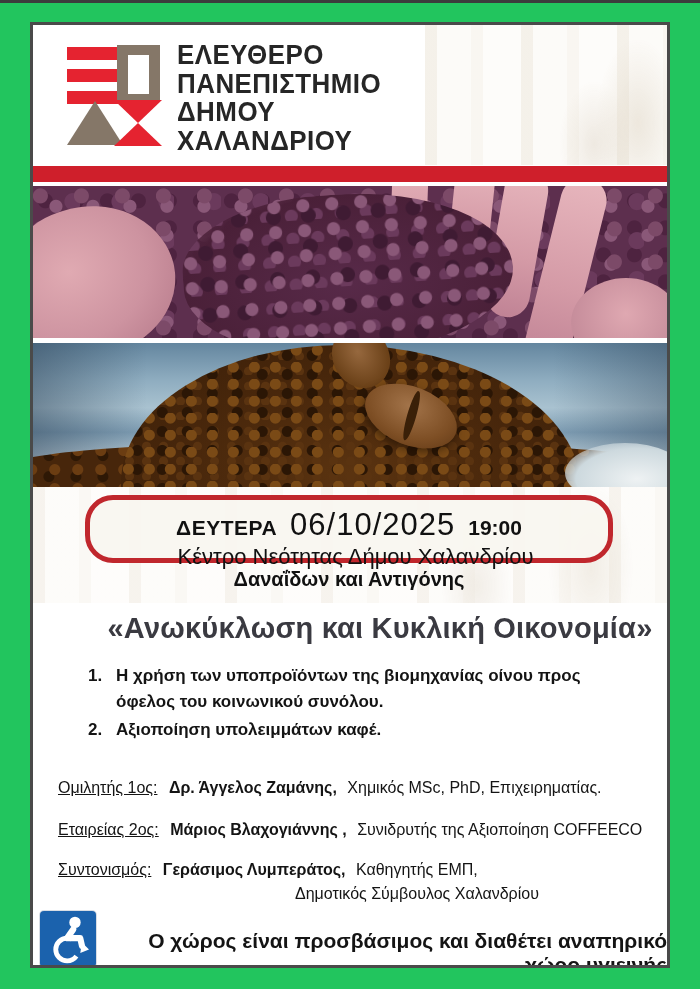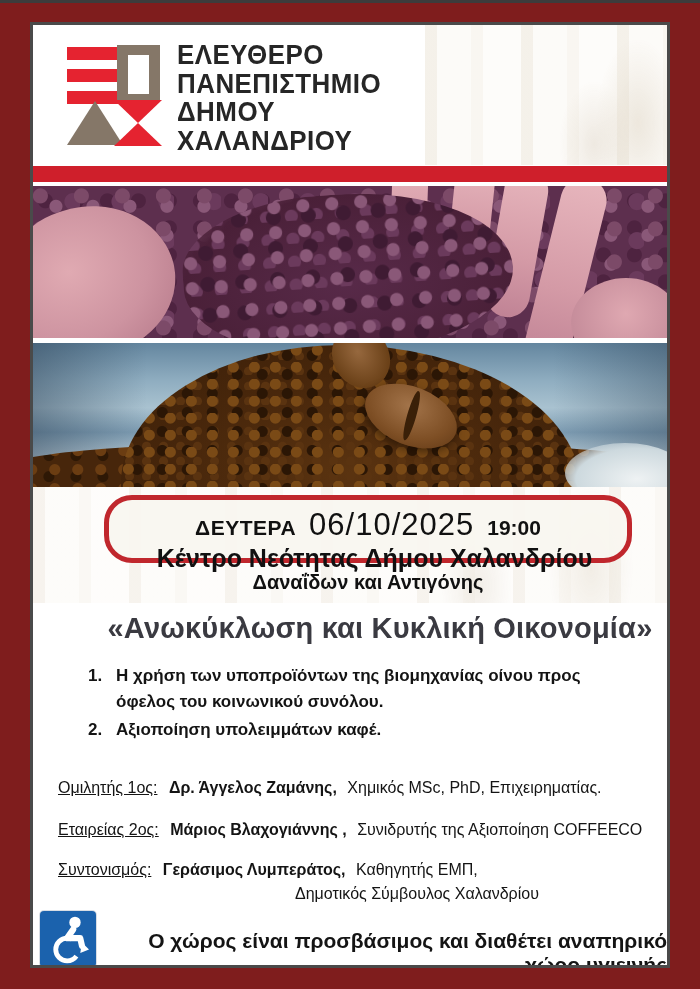--- a/index.html
+++ b/index.html
@@ -1,17 +1,17 @@
 <!DOCTYPE html>
 <html><head>
 <meta charset="utf-8">
 <style>
   * { margin:0; padding:0; box-sizing:border-box; }
   html,body { width:700px; background:#ffffff; font-family:"Liberation Sans", sans-serif; }
-  .page { position:relative; width:700px; height:989px; background:#7f1d1d; overflow:hidden; }
+  .page { position:relative; width:700px; height:989px; background:#22c55e; overflow:hidden; }
   .top-edge { position:absolute; left:0; top:0; width:700px; height:3px; background:#3c3c3c; }
 
   .frame { position:absolute; left:30px; top:22px; width:640px; height:946px;
            border:3px solid #4a4a4a; background:#ffffff; overflow:hidden; }
 
   
   .fresco { position:absolute; opacity:0.5; pointer-events:none;
     background:
       radial-gradient(ellipse 60px 120px at 88% 70%, rgba(196,178,146,.55) 0%, rgba(196,178,146,0) 70%),
       radial-gradient(ellipse 50px 90px at 70% 85%, rgba(188,168,138,.45) 0%, rgba(188,168,138,0) 70%),
@@ -87,26 +87,26 @@
     background:#3a2008; border-radius:50%; transform:rotate(-6deg); }
   .bean2 { position:absolute; left:300px; top:-18px; width:56px; height:64px; transform:rotate(-30deg);
     background:radial-gradient(ellipse at 50% 40%, #96683e 0%, #6b4118 70%); border-radius:50%; }
   .foam-corner { position:absolute; right:-18px; bottom:-16px; width:120px; height:60px;
     background:radial-gradient(ellipse at 60% 60%, #eef2f3 0%, #cdd9de 60%, rgba(205,217,222,0) 100%);
     border-radius:50%; }
 
   
   .event-box { position:absolute; left:52px; top:470px; width:528px; height:68px;
     border:5px solid #c0272d; border-radius:28px; background:rgba(249,246,240,.92);
-    text-align:center; color:#111; padding-top:7px;margin-left:19px; }
+    text-align:center; color:#111; padding-top:7px; }
   .event-line1 { display:flex; justify-content:center; align-items:baseline; gap:13px; }
   .event-day  { font-size:21px; font-weight:700; letter-spacing:.5px; }
   .event-date { font-size:31px; font-weight:400; letter-spacing:1px; }
   .event-time { font-size:21px; font-weight:700; }
-  .event-venue   { font-size:25px; font-weight:700; margin-top:1px;padding-left:13px; }
+  .event-venue   { font-size:22px; font-weight:400; margin-top:1px;padding-left:13px; }
   .event-address { font-size:20px; font-weight:700; margin-top:-2px; }
 
   
   .main-title { position:absolute; left:0; top:587px; width:694px; text-align:center;
     font-size:29px; font-weight:700; color:#3a3a41; letter-spacing:.2px; }
 
   
   .topic { position:absolute; left:55px; color:#141414; font-weight:700; font-size:17px; line-height:1.5; display:flex; }
   .topic .num { width:28px; flex:0 0 28px; }
   .topic .txt { max-width:525px; }

